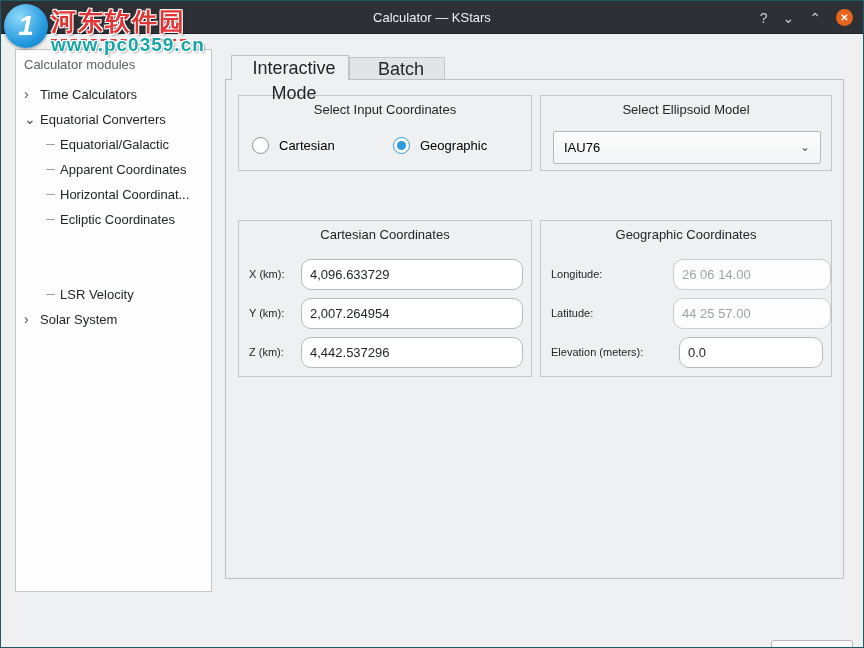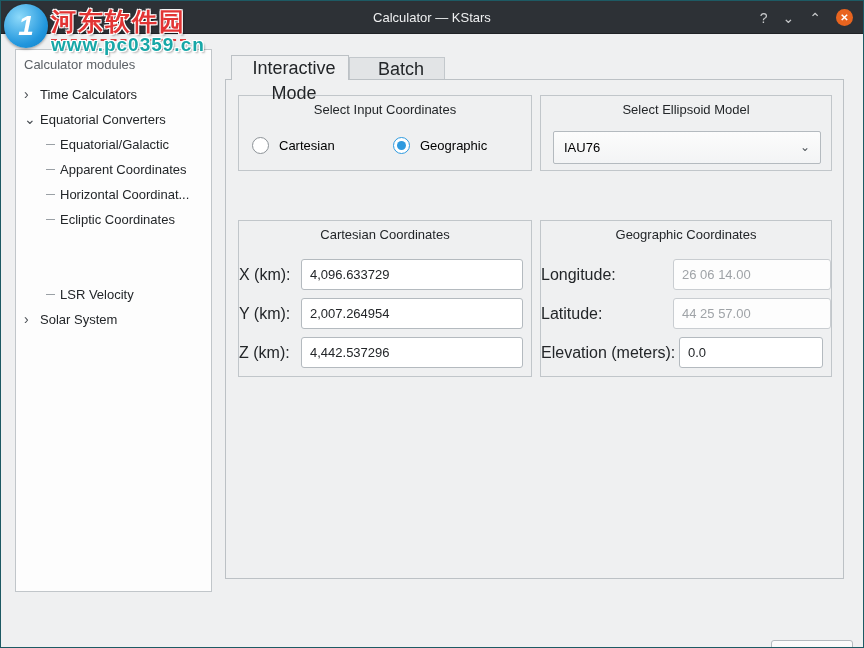--- a/index.html
+++ b/index.html
@@ -80,24 +80,24 @@
 
   
   .combo { position:absolute; left:12px; top:35px; width:268px; height:33px;
            border:1px solid #b4babf; border-radius:2px;
            background:linear-gradient(#fcfcfc,#f3f4f5); }
   .combo-text { position:absolute; left:10px; line-height:31px; font-size:13px; }
   .combo-arrow { position:absolute; right:10px; line-height:31px; font-size:12px;
                  color:#51575c; }
 
   
-  .flabel { position:absolute; left:0; font-size:16px; line-height:31px;
+  .flabel { position:absolute; left:10px; font-size:11px; line-height:31px;
             color:#232629; white-space:nowrap; }
   .field-input { position:absolute; height:31px; border:1px solid #b4babf;
-            border-radius:3px; background:#fff; font-size:13px; padding:0 8px;
+            border-radius:10px; background:#fff; font-size:13px; padding:0 8px;
             color:#232629; font-family:inherit; }
   .field-input.disabled { color:#9fa3a7; background:#fdfdfd; border-color:#c9cdd1;margin-left:46px; }
 
   
   .btn { position:absolute; height:31px; border:1px solid #b4babf; border-radius:3px;
          background:linear-gradient(#fcfcfc,#eef0f1); font-size:13px; color:#232629;
          font-family:inherit; cursor:default;margin-top:39px; }
   .btn-convert { left:154px; top:101px; width:82px; color:#fff;
                  background:linear-gradient(#55b6e8,#3aa3da); border-color:#2e8fc6; }
   .btn-clear { left:383px; top:101px; width:84px; }

